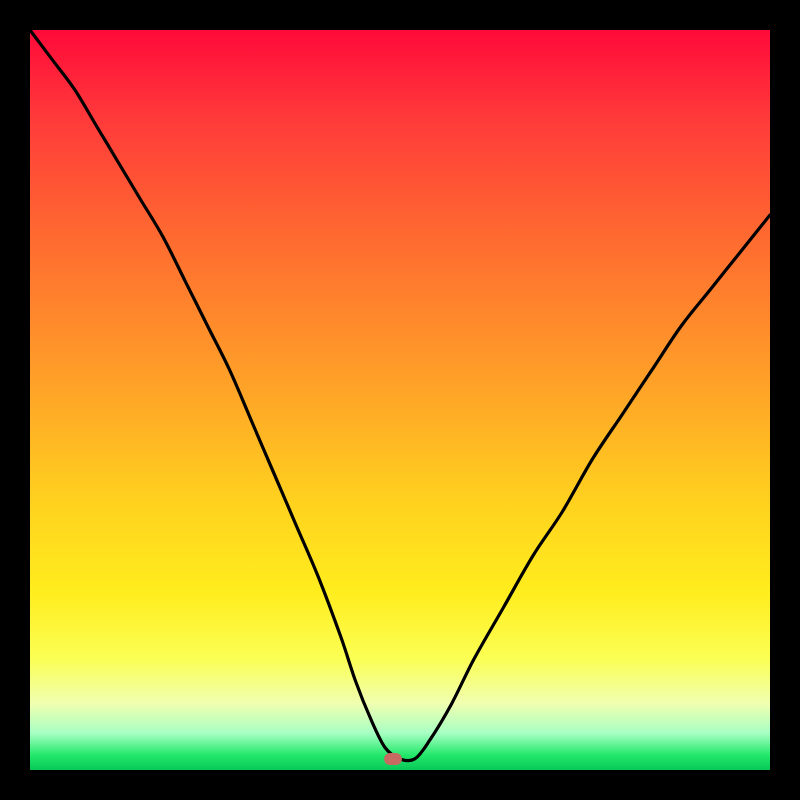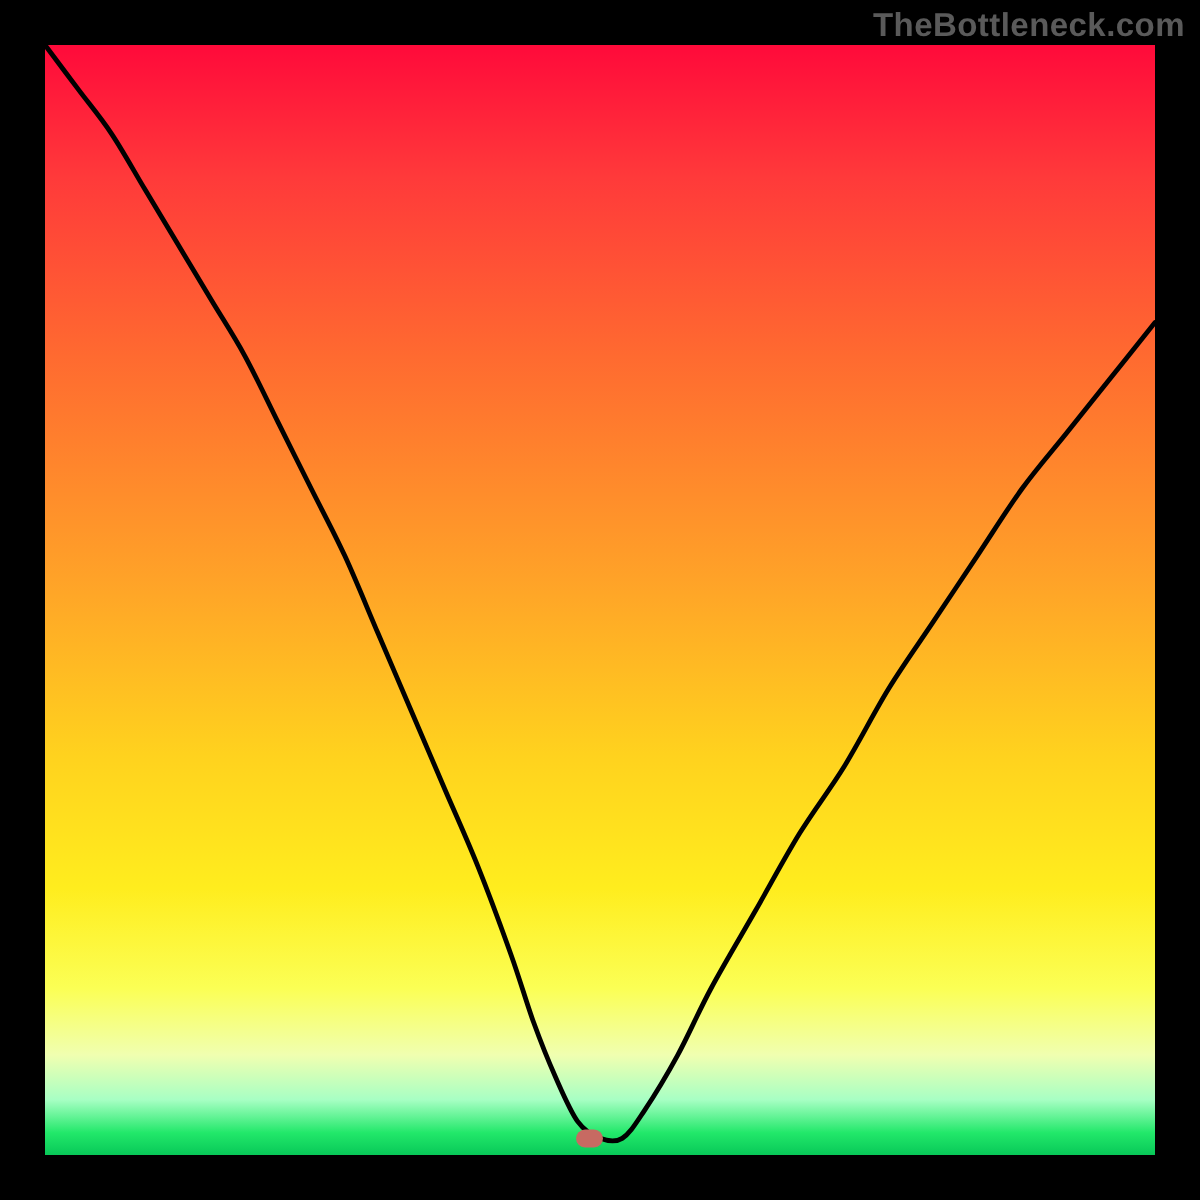--- a/index.html
+++ b/index.html
@@ -68,21 +68,20 @@
     border-radius: 6px;
     background: #c76a62;
     z-index: 3;
     transform: translate(-50%, -50%);
   }
 </style>
 </head>
 <body>
 
 <div class="frame">
-  <div class="watermark">TheBottleneck.com</div>
 
   <div class="plot">
     <div class="gradient"></div>
     <svg class="curve" viewBox="0 0 740 740" preserveAspectRatio="none">
       <path id="curve-path" d="M 0.00 0.00 C 3.70 4.93, 14.80 19.73, 22.20 29.60 C 29.60 39.47, 37.00 48.10, 44.40 59.20 C 51.80 70.30, 59.20 83.87, 66.60 96.20 C 74.00 108.53, 81.40 120.87, 88.80 133.20 C 96.20 145.53, 103.60 157.87, 111.00 170.20 C 118.40 182.53, 125.80 193.63, 133.20 207.20 C 140.60 220.77, 148.00 236.80, 155.40 251.60 C 162.80 266.40, 170.20 281.20, 177.60 296.00 C 185.00 310.80, 192.40 324.37, 199.80 340.40 C 207.20 356.43, 214.60 374.93, 222.00 392.20 C 229.40 409.47, 236.80 426.73, 244.20 444.00 C 251.60 461.27, 259.00 478.53, 266.40 495.80 C 273.80 513.07, 281.20 529.10, 288.60 547.60 C 296.00 566.10, 304.63 589.53, 310.80 606.80 C 316.97 624.07, 320.67 637.63, 325.60 651.20 C 330.53 664.77, 335.47 677.10, 340.40 688.20 C 345.33 699.30, 350.27 711.02, 355.20 717.80 C 360.13 724.58, 365.07 727.05, 370.00 728.90 C 374.93 730.75, 379.87 731.98, 384.80 728.90 C 389.73 725.82, 393.43 719.65, 399.60 710.40 C 405.77 701.15, 414.40 686.97, 421.80 673.40 C 429.20 659.83, 435.37 645.03, 444.00 629.00 C 452.63 612.97, 463.73 594.47, 473.60 577.20 C 483.47 559.93, 493.33 541.43, 503.20 525.40 C 513.07 509.37, 522.93 497.03, 532.80 481.00 C 542.67 464.97, 552.53 445.23, 562.40 429.20 C 572.27 413.17, 582.13 399.60, 592.00 384.80 C 601.87 370.00, 611.73 355.20, 621.60 340.40 C 631.47 325.60, 641.33 309.57, 651.20 296.00 C 661.07 282.43, 670.93 271.33, 680.80 259.00 C 690.67 246.67, 700.53 234.33, 710.40 222.00 C 720.27 209.67, 735.07 191.17, 740.00 185.00 " fill="none" stroke="#000" stroke-width="3.2" stroke-linecap="round" stroke-linejoin="round"></path>
     </svg>
     <div class="marker" id="min-marker" style="left: 362.6px; top: 728.9px;"></div>
   </div>
 </div>
 

